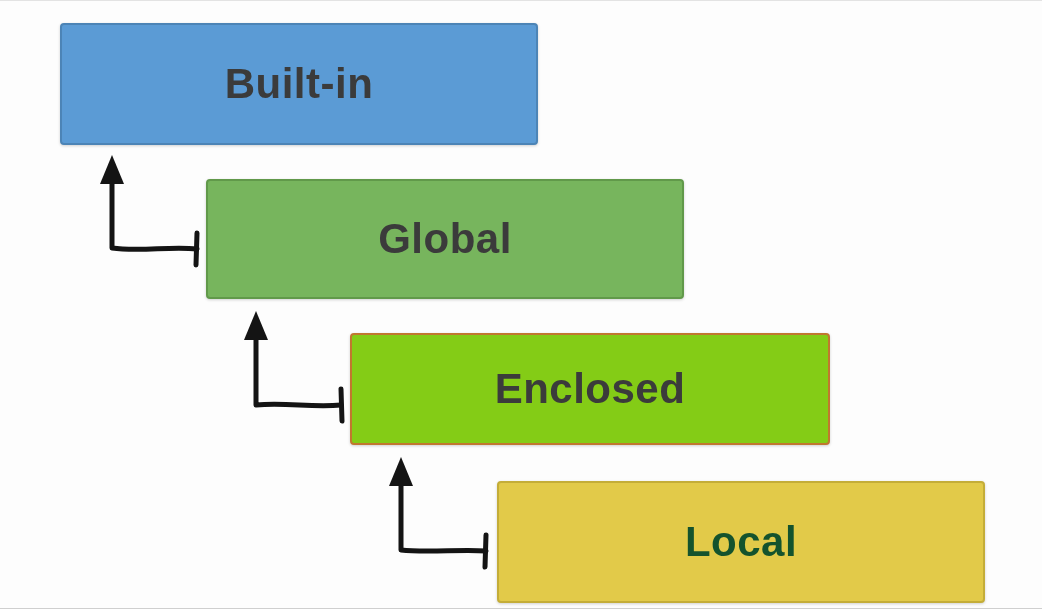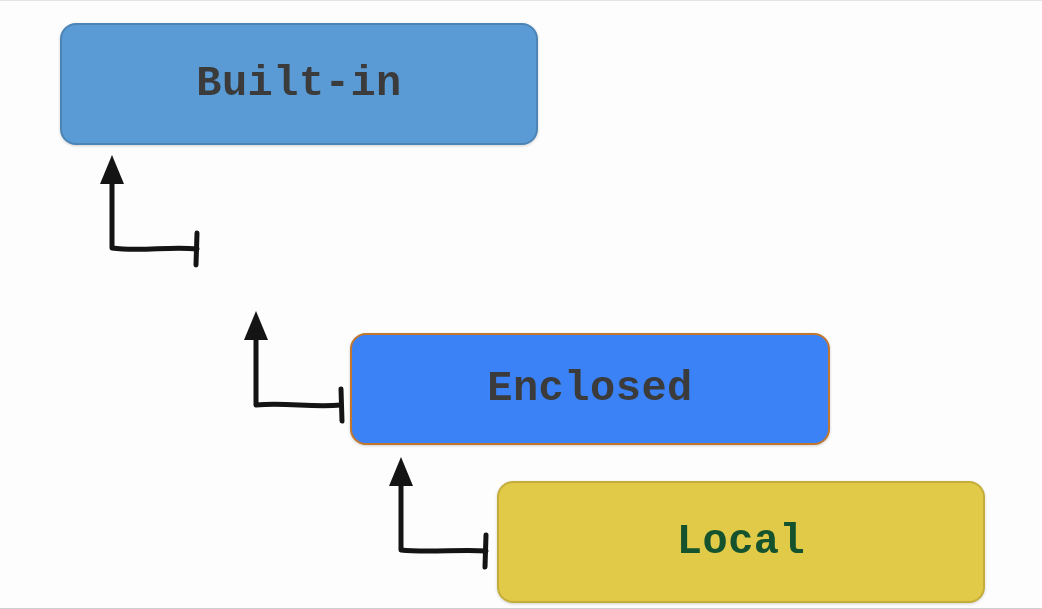--- a/index.html
+++ b/index.html
@@ -12,26 +12,25 @@
     position: relative;
     width: 1042px;
     height: 609px;
     background: #fdfdfd;
     border-top: 1px solid #e3e3e3;
     border-bottom: 1px solid #cfcfcf;
   }
   .scope-box {
     position: absolute;
     border: 2px solid rgba(0,0,0,0.25);
-    border-radius: 16px;
+    border-radius: 4px;
     display: flex;
     align-items: center;
     justify-content: center;
     box-shadow: 0 1px 3px rgba(0,0,0,0.18);
-    font-family: Liberation Mono, monospace;
   }
   .scope-label {
     font-size: 42px;
     font-weight: 700;
     color: #3b3b3b;
     letter-spacing: 0.5px;
   }
   
   .box-builtin  { left:  60px; top:  22px; width: 478px; height: 122px; }
   .box-global   { left: 206px; top: 178px; width: 478px; height: 120px; }
@@ -47,22 +46,25 @@
 </style>
 </head>
 <body>
 
 <div class="canvas" style="background-color: rgb(253, 253, 253);">
 
   <div class="scope-box box-builtin" style="background-color: rgb(91, 155, 213); border-color: rgb(76, 132, 182);">
     <span class="scope-label" style="color: rgb(59, 59, 59);">Built-in</span>
   </div>
 
+  <div class="scope-box box-global" style="background-color: rgb(119, 181, 93); border-color: rgb(97, 153, 74);">
+    <span class="scope-label" style="color: rgb(59, 59, 59);">Global</span>
+  </div>
 
-  <div class="scope-box box-enclosed" style="background-color: #3b82f6; border-color: rgb(193, 119, 47); text-align: center;">
+  <div class="scope-box box-enclosed" style="background-color: #84cc16; border-color: rgb(193, 119, 47); text-align: center;">
     <span class="scope-label" style="color: rgb(59, 59, 59);">Enclosed</span>
   </div>
 
   <div class="scope-box box-local" style="background-color: rgb(226, 202, 73); border-color: rgb(196, 173, 56);">
     <span class="scope-label" style="color: #14532d;">Local</span>
   </div>
 
   <svg class="arrow arrow-1" viewBox="0 0 115 120">
     <line x1="109" y1="82" x2="108" y2="114" stroke="#141414"></line>
     <path d="M109,98 C 82,95 52,101 24,97 L 24,30" stroke="#141414"></path>

